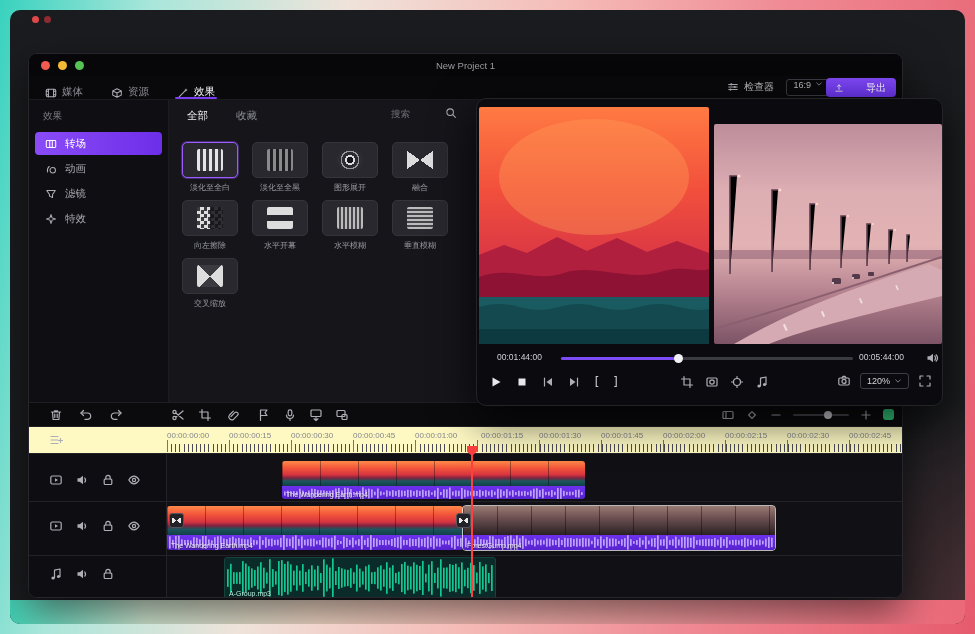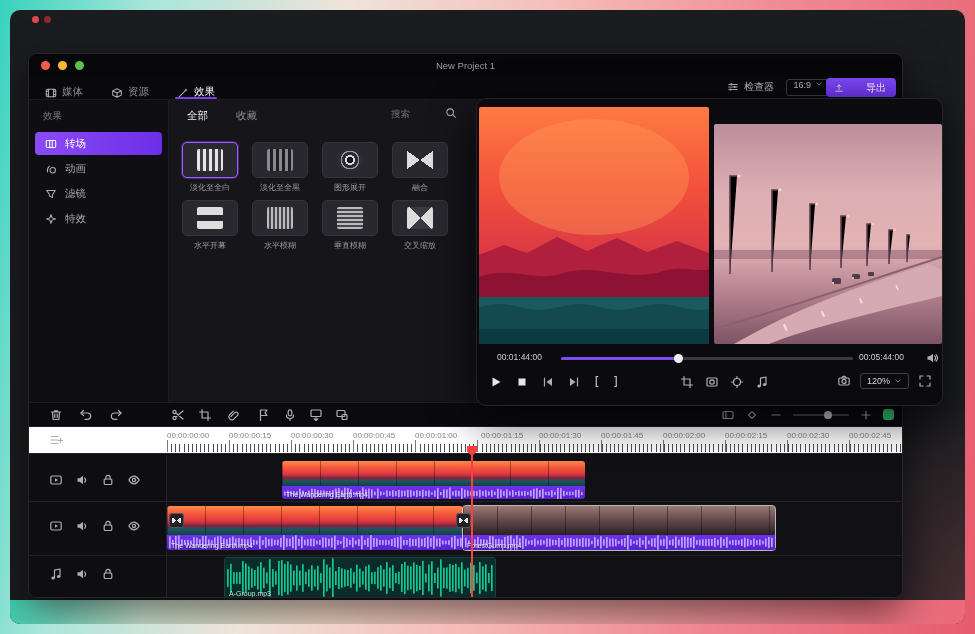--- a/index.html
+++ b/index.html
@@ -66,21 +66,21 @@
   .toolbar{position:absolute;left:0;top:348px;right:0;height:25px;background:#0b0b0e;border-top:1px solid #1e1e24;border-bottom:1px solid #1e1e24}
   .tbg{position:absolute;top:0;bottom:0;display:flex;align-items:center;gap:16px}
   .tbg.g1{left:20px}.tbg.g2{left:142px;gap:13px}.tbg.g3{left:228px;gap:12px}
   .tbright{position:absolute;right:8px;top:0;bottom:0;display:flex;align-items:center;gap:10px}
   .zslider{width:56px;height:2px;background:#44444c;border-radius:2px;position:relative}
   .zslider .knob{position:absolute;top:-3px;left:55%;width:8px;height:8px;border-radius:50%;background:#cfcfd6}
   .statgreen{width:11px;height:11px;border-radius:3px;background:#35d07f}
 
   
   .timeline{position:absolute;left:0;top:373px;right:0;bottom:0}
-  .ruler{position:relative;height:27px;background:#ffffff;border-bottom:1px solid #222228}
+  .ruler{position:relative;height:27px;background:#fef9c3;border-bottom:1px solid #222228}
   .rlab{position:absolute;top:4px;font-size:8px;color:#85858d;white-space:nowrap}
   .ticks{position:absolute;left:138px;right:0;bottom:1px;height:8px;
     background:repeating-linear-gradient(90deg,#4c4c54 0 1px,transparent 1px 4.14px)}
   .ticks-major{position:absolute;left:138px;right:0;bottom:1px;height:12px;
     background:repeating-linear-gradient(90deg,#74747c 0 1px,transparent 1px 62px)}
   .addtrack{position:absolute;left:20px;top:6px}
   .tracks{position:absolute;top:27px;left:0;right:0;bottom:0;background:#111115;overflow:hidden}
   .thcol{position:absolute;left:0;top:0;width:138px;bottom:0;background:#0e0e12;border-right:1px solid #232329}
   .rowsep{position:absolute;left:0;right:0;height:1px;background:#222228}
   .thdr{position:absolute;left:20px;display:flex;gap:12px;align-items:center}
@@ -249,20 +249,26 @@
               <div class="tile">
                 <div class="tp tp-shape"></div>
               </div>
               <div class="tlabel">图形展开</div>
             </div>
           <div class="cell">
               <div class="tile">
                 <div class="tp tp-blend"></div>
               </div>
               <div class="tlabel">融合</div>
+            </div>
+          <div class="cell">
+              <div class="tile">
+                <div class="tp tp-wipeleft"></div>
+              </div>
+              <div class="tlabel">向左擦除</div>
             </div>
           <div class="cell">
               <div class="tile">
                 <div class="tp tp-hopen"></div>
               </div>
               <div class="tlabel">水平开幕</div>
             </div>
           <div class="cell">
               <div class="tile">
                 <div class="tp tp-hblur"></div>

